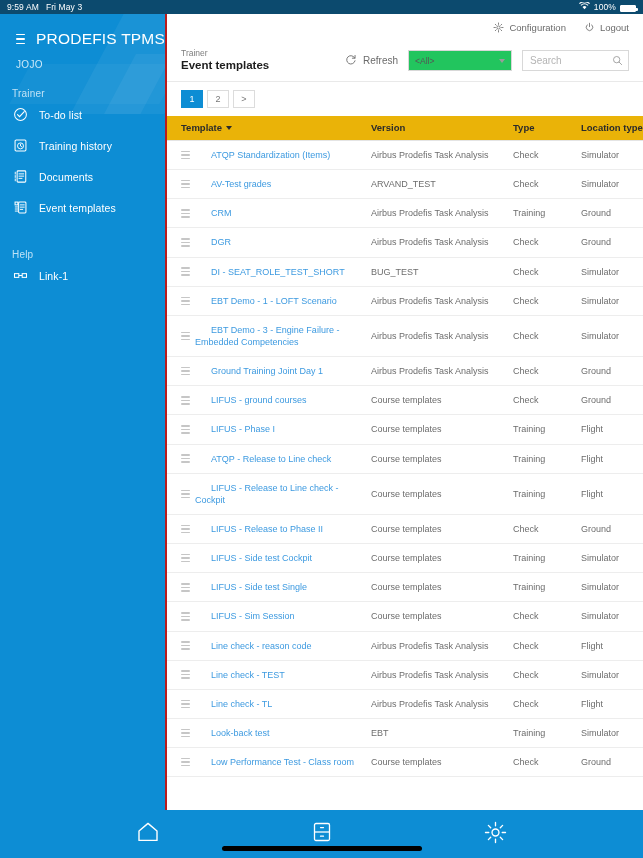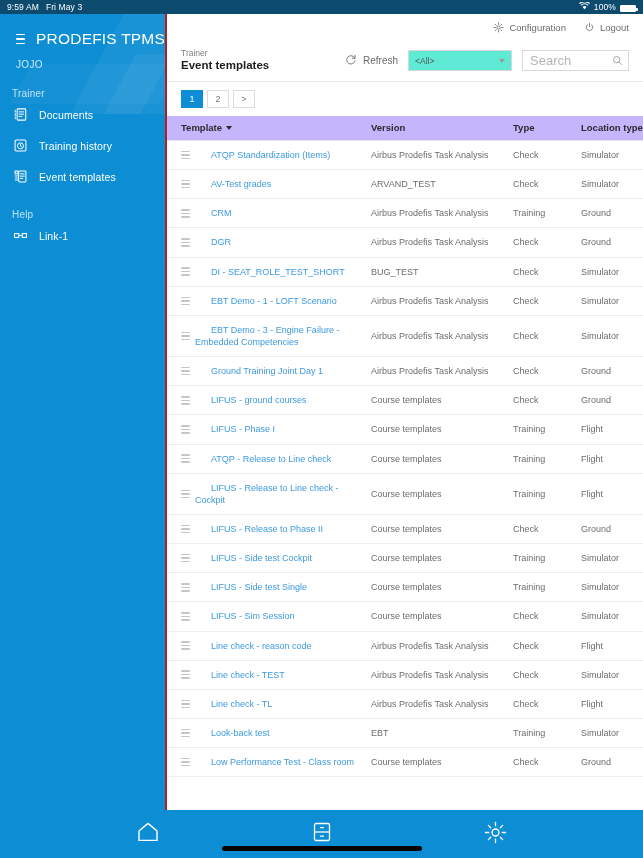--- a/index.html
+++ b/index.html
@@ -42,21 +42,21 @@
   .sb-title-row { display: flex; align-items: center; gap: 11px; }
   .burger { width: 15px; display: flex; flex-direction: column; gap: 3px; }
   .burger span { display: block; height: 1.5px; background: #fff; border-radius: 1px; }
   .app-title { font-size: 15.5px; font-weight: 400; letter-spacing: .2px; white-space: nowrap; }
   .username { margin-top: 11px; font-size: 10px; color: #cbe8f8; letter-spacing: .3px; }
 
   .sb-section {
     margin-top: 18px; padding-left: 12px; font-size: 10px;
     color: #bfe2f6; letter-spacing: .2px;
   }
-  .sb-section.help { margin-top: 17px; }
+  .sb-section.help { margin-top: 26px; }
   .nav-item {
     display: flex; align-items: center; gap: 11px;
     padding: 8px 0 8px 13px; font-size: 10.5px; color: #ffffff;
     cursor: pointer; letter-spacing: .1px;
   }
   .nav-item .ico { width: 15px; height: 15px; flex: 0 0 15px; display: block; }
   .nav-item .ico svg { display: block; width: 15px; height: 15px; }
 
   
   .main {
@@ -77,53 +77,53 @@
   .titlebox { flex: 0 0 auto; }
   .crumb { font-size: 8.5px; color: #7d7d7d; line-height: 1.25; }
   .ptitle { font-size: 11.5px; color: #1d1d1d; font-weight: bold; line-height: 1.3; }
   .tools { margin-left: auto; display: flex; align-items: center; gap: 10px; }
   .refresh {
     display: flex; align-items: center; gap: 6px; font-size: 10px;
     color: #6b6b6b; cursor: pointer;
   }
   .select-box {
     position: relative; width: 104px; height: 21px; border: 1px solid #d8d8d8;
-    background: #5eead4; display: flex; align-items: center; padding: 0 6px;
+    background: #22c55e; display: flex; align-items: center; padding: 0 6px;
     font-size: 8.5px; color: #555; cursor: pointer;
   }
   .caret {
     position: absolute; right: 6px; top: 50%; transform: translateY(-50%);
     width: 0; height: 0; border-left: 3px solid transparent;
     border-right: 3px solid transparent; border-top: 4px solid #9b9b9b;
   }
   .search-box {
     position: relative; width: 107px; height: 21px; border: 1px solid #d8d8d8;
     background: #fff; display: flex; align-items: center; padding: 0 20px 0 7px;
   }
   .search-box input {
-    border: 0; outline: 0; width: 100%; font-size: 13px; color: #555;
+    border: 0; outline: 0; width: 100%; font-size: 10px; color: #555;
     font-family: "Liberation Sans", sans-serif; background: transparent;
   }
   .search-box input::placeholder { color: #b4b4b4; }
   .search-ico { position: absolute; right: 5px; top: 50%; transform: translateY(-50%); }
 
   .pager { display: flex; padding: 8px 0 8px 14px; gap: 0; }
   .pg {
     min-width: 22px; height: 18px; border: 1px solid #dcdcdc; margin-right: 4px;
     display: flex; align-items: center; justify-content: center;
     font-size: 9px; color: #777; background: #fff; cursor: pointer;
   }
   .pg.active { background: #0d8dd4; border-color: #0d8dd4; color: #fff; }
 
   
   .tbl-wrap { height: 669px; overflow: hidden; }
   table { width: 100%; border-collapse: collapse; table-layout: fixed; }
   thead th {
     text-align: left; font-size: 9.5px; color: #2b2b2b; font-weight: bold;
-    padding: 6px 0 7px 0; border-bottom: 1px solid #e4e4e4; background: #c4b5fd;
+    padding: 6px 0 7px 0; border-bottom: 1px solid #e4e4e4; background: #eab308;
     white-space: nowrap;
   }
   thead th:first-child { padding-left: 14px; }
   .sort-caret {
     display: inline-block; margin-left: 4px; width: 0; height: 0;
     border-left: 3px solid transparent; border-right: 3px solid transparent;
     border-top: 4px solid #2b2b2b; vertical-align: middle;
   }
   tbody td {
     font-size: 9px; color: #6d6d6d; padding: 8px 0; border-bottom: 1px solid #ededed;
@@ -185,41 +185,50 @@
             <span></span>
             <span></span>
         </span>
         <span class="app-title">PRODEFIS TPMS</span>
       </div>
       <div class="username">JOJO</div>
     </div>
 
     <div class="sb-section">Trainer</div>
 
+    <div class="nav-item">
+      <span class="ico">
+        <svg viewBox="0 0 16 16">
+            <circle cx="8" cy="8" r="6.3" fill="none" stroke="#fff" stroke-width="1.1"></circle>
+            <path d="M4.8 8.1 7 10.3l5-5.4" fill="none" stroke="#fff" stroke-width="1.2" stroke-linecap="round"></path>
+          </svg>
+      </span>
+      <span>To-do list</span>
+    </div>
+
+    <div class="nav-item">
+      <span class="ico">
+        <svg viewBox="0 0 16 16">
+            <rect x="2.2" y="2.2" width="11.6" height="11.6" rx="1.2" fill="none" stroke="#fff" stroke-width="1.1"></rect>
+            <circle cx="8" cy="8.4" r="3.2" fill="none" stroke="#fff" stroke-width="1"></circle>
+            <path d="M8 6.6v1.9l1.3.9" fill="none" stroke="#fff" stroke-width="1" stroke-linecap="round"></path>
+          </svg>
+      </span>
+      <span>Training history</span>
+    </div>
 
     <div class="nav-item">
       <span class="ico">
         <svg viewBox="0 0 16 16">
             <rect x="4.4" y="2" width="9.2" height="12" rx="1" fill="none" stroke="#fff" stroke-width="1.1"></rect>
             <path d="M6.4 5.2h5M6.4 7.6h5M6.4 10h3.2" stroke="#fff" stroke-width="1" stroke-linecap="round"></path>
             <path d="M2.4 3.4v2M2.4 7v2M2.4 10.6v2" stroke="#fff" stroke-width="1" stroke-linecap="round"></path>
           </svg>
       </span>
       <span>Documents</span>
-    </div>
-
-    <div class="nav-item">
-      <span class="ico">
-        <svg viewBox="0 0 16 16">
-            <rect x="2.2" y="2.2" width="11.6" height="11.6" rx="1.2" fill="none" stroke="#fff" stroke-width="1.1"></rect>
-            <circle cx="8" cy="8.4" r="3.2" fill="none" stroke="#fff" stroke-width="1"></circle>
-            <path d="M8 6.6v1.9l1.3.9" fill="none" stroke="#fff" stroke-width="1" stroke-linecap="round"></path>
-          </svg>
-      </span>
-      <span>Training history</span>
     </div>
 
     <div class="nav-item">
       <span class="ico">
         <svg viewBox="0 0 16 16">
             <rect x="6" y="2.2" width="7.8" height="11.6" rx="1" fill="none" stroke="#fff" stroke-width="1.1"></rect>
             <path d="M7.8 5.2h4.2M7.8 7.6h4.2M7.8 10h2.6" stroke="#fff" stroke-width="1" stroke-linecap="round"></path>
             <rect x="2.2" y="2.2" width="3" height="3" fill="none" stroke="#fff" stroke-width="1.1"></rect>
             <path d="M2.4 7.4h2.6M2.4 9.6h2.6M2.4 11.8h2.6" stroke="#fff" stroke-width="1" stroke-linecap="round"></path>
           </svg>

